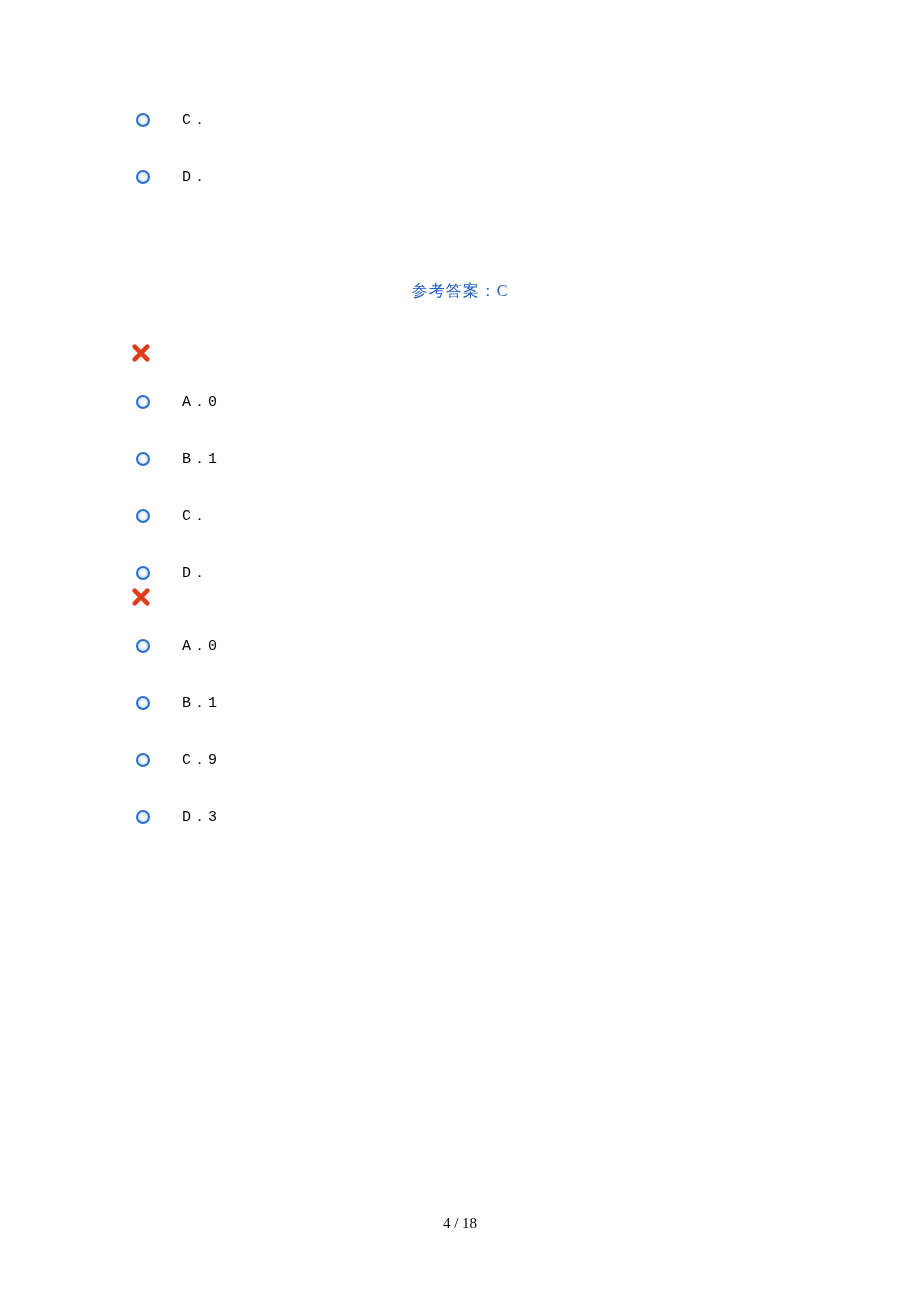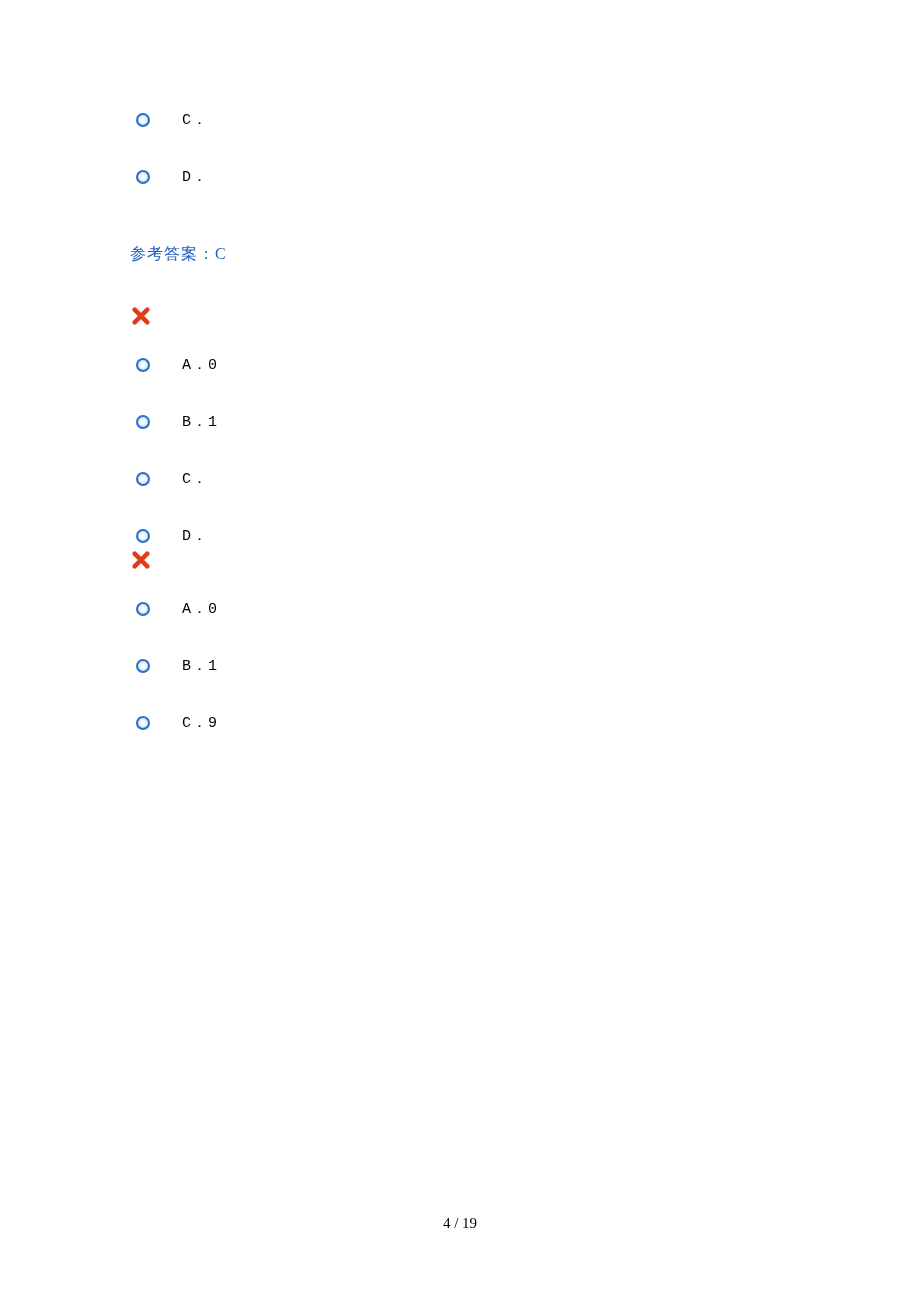--- a/index.html
+++ b/index.html
@@ -32,22 +32,23 @@
       margin-left: 4px;
     }
     .option-text {
       margin-left: 32px;
       font-family: "Courier New", monospace;
       letter-spacing: 1px;
       color: #000;
       font-size: 15px;
     }
     .answer-block {
-      margin-top: 58px;
+      margin-top: 95px;
       margin-bottom: 42px;
+      text-align: center;
     }
     .answer-line {
       color: #1F5FBF;
       font-size: 16px;
       letter-spacing: 1px;
     }
     .question-line {
       color: #1F5FBF;
       font-size: 16px;
       letter-spacing: 1px;
@@ -136,20 +137,24 @@
         <span class="option-text">A．0</span>
       </div>
       <div class="option-row">
         <div class="radio"></div>
         <span class="option-text">B．1</span>
       </div>
       <div class="option-row">
         <div class="radio"></div>
         <span class="option-text">C．9</span>
       </div>
+      <div class="option-row last-of-group">
+        <div class="radio"></div>
+        <span class="option-text">D．3</span>
+      </div>
     </div>
   </div>
 
 </div>
 
 <div class="footer">
-  <span>4</span><span> / </span><span>19</span>
+  <span>4</span><span> / </span><span>18</span>
 </div>
 
 </body></html>

